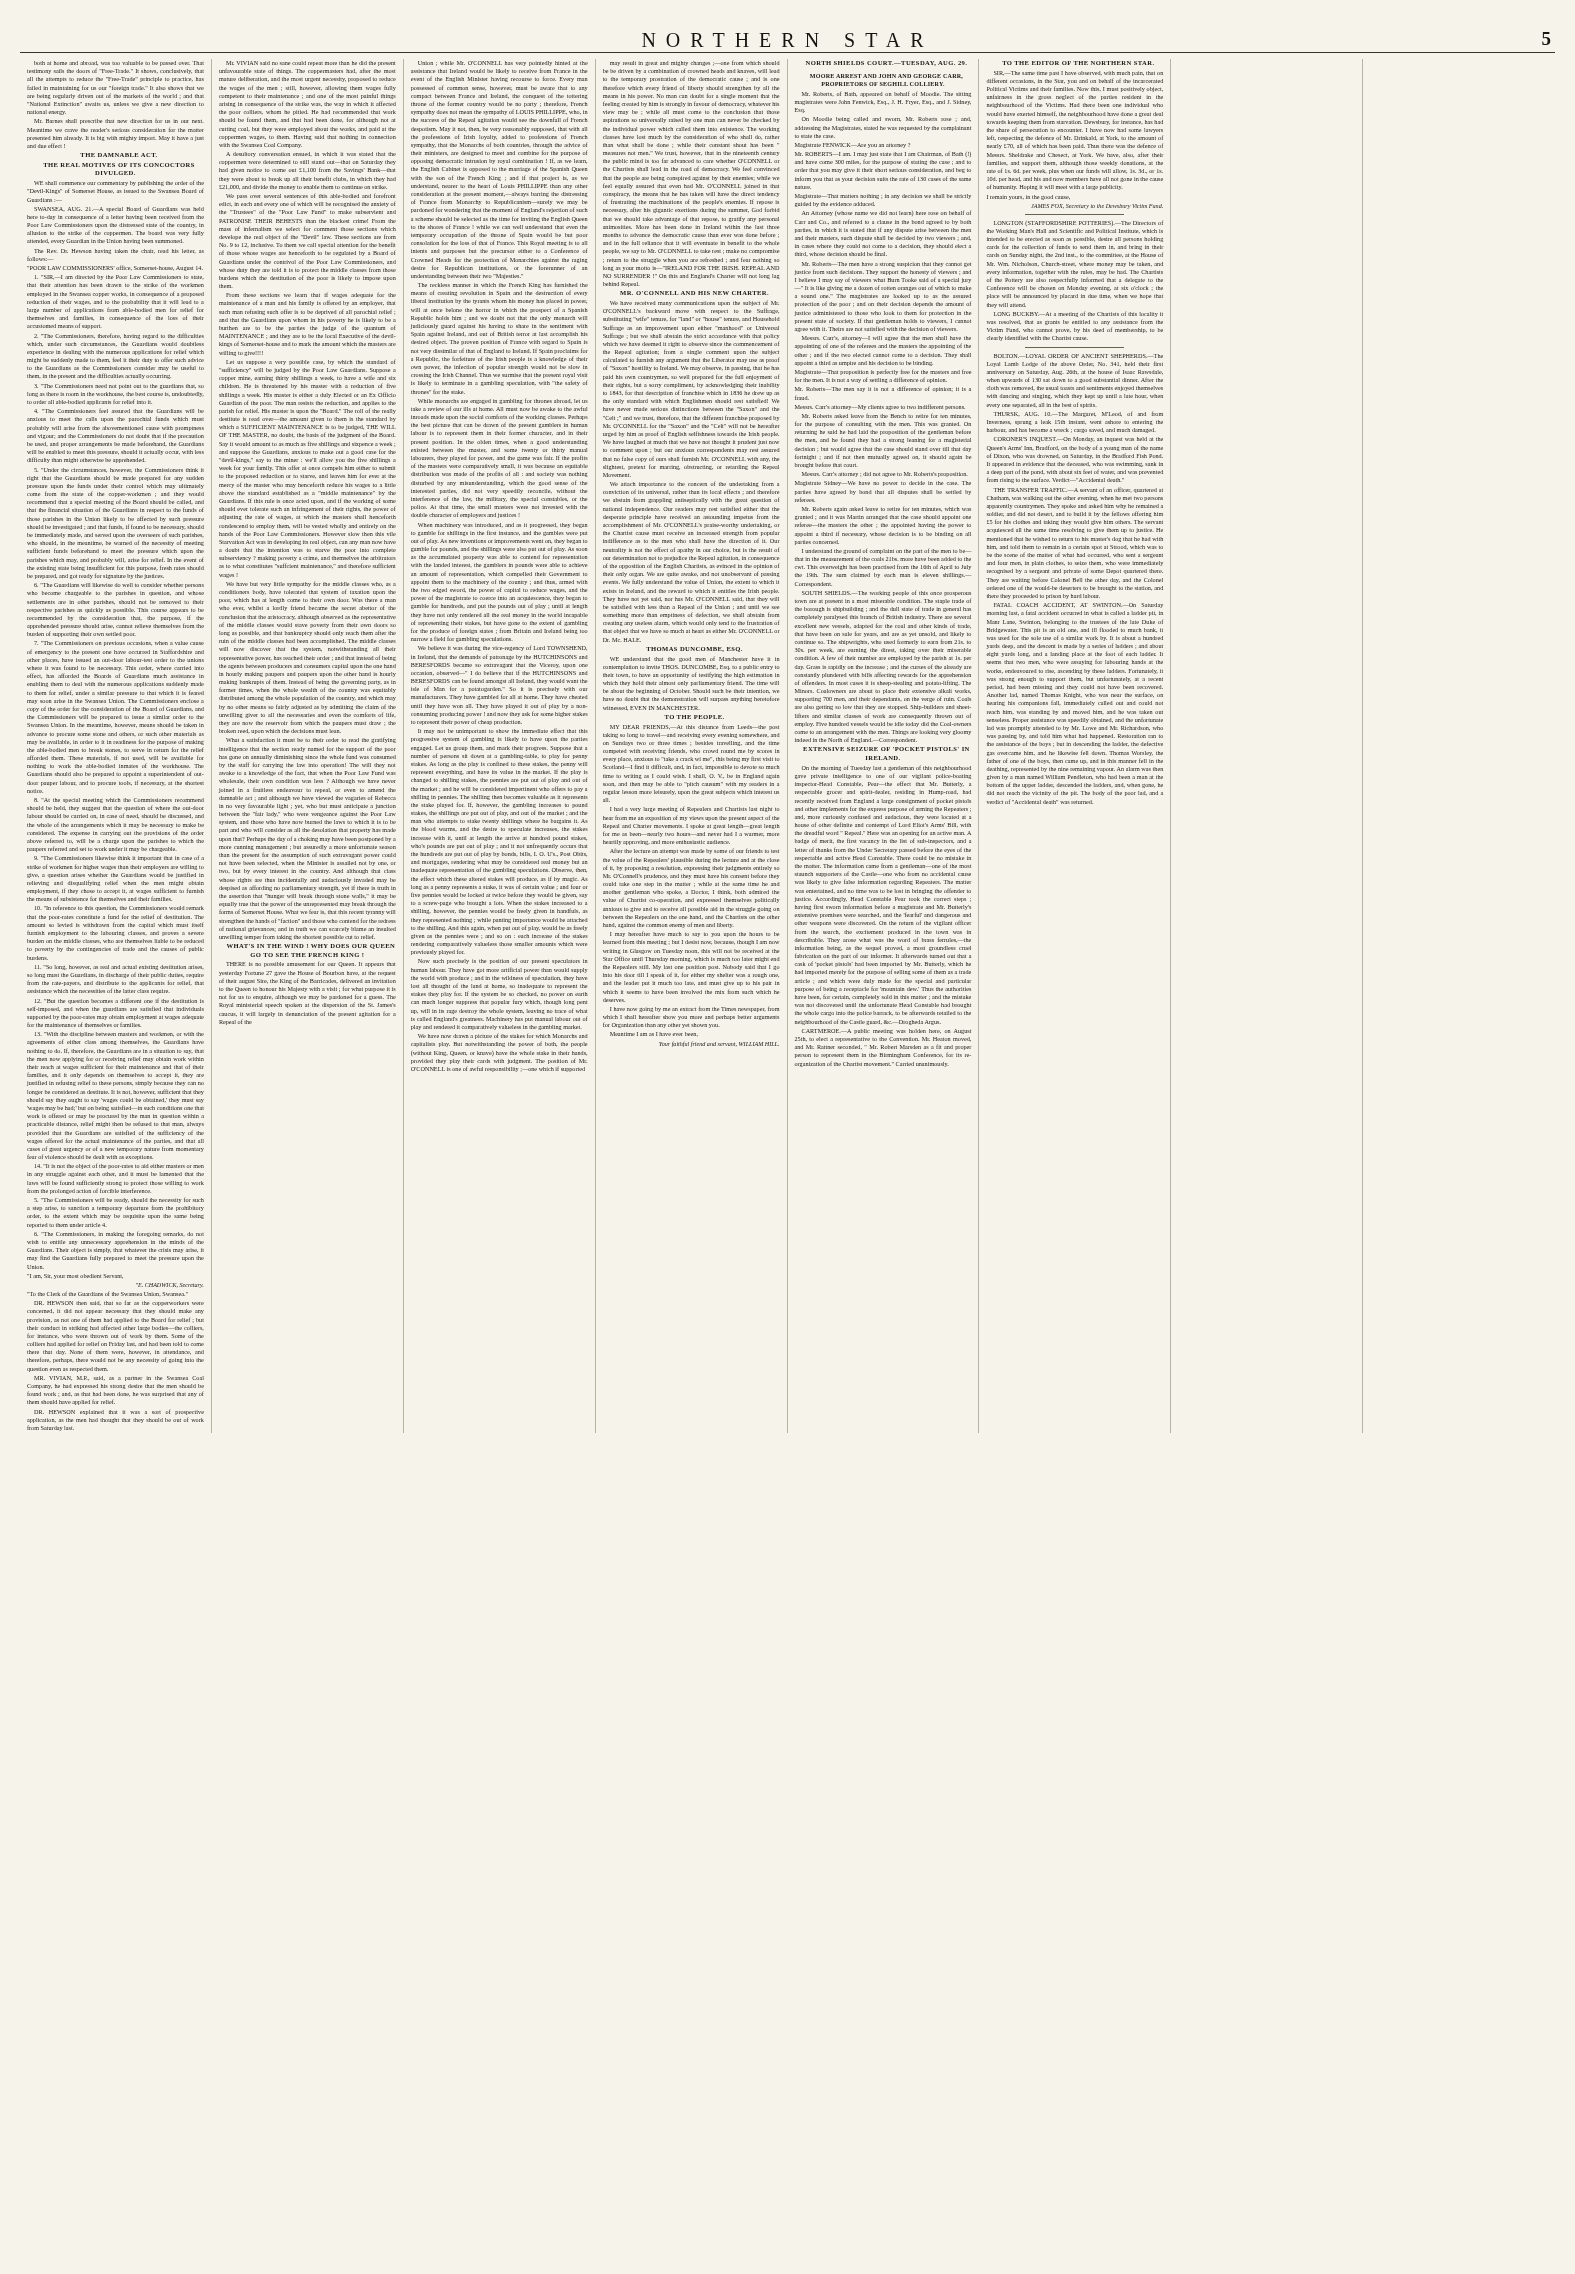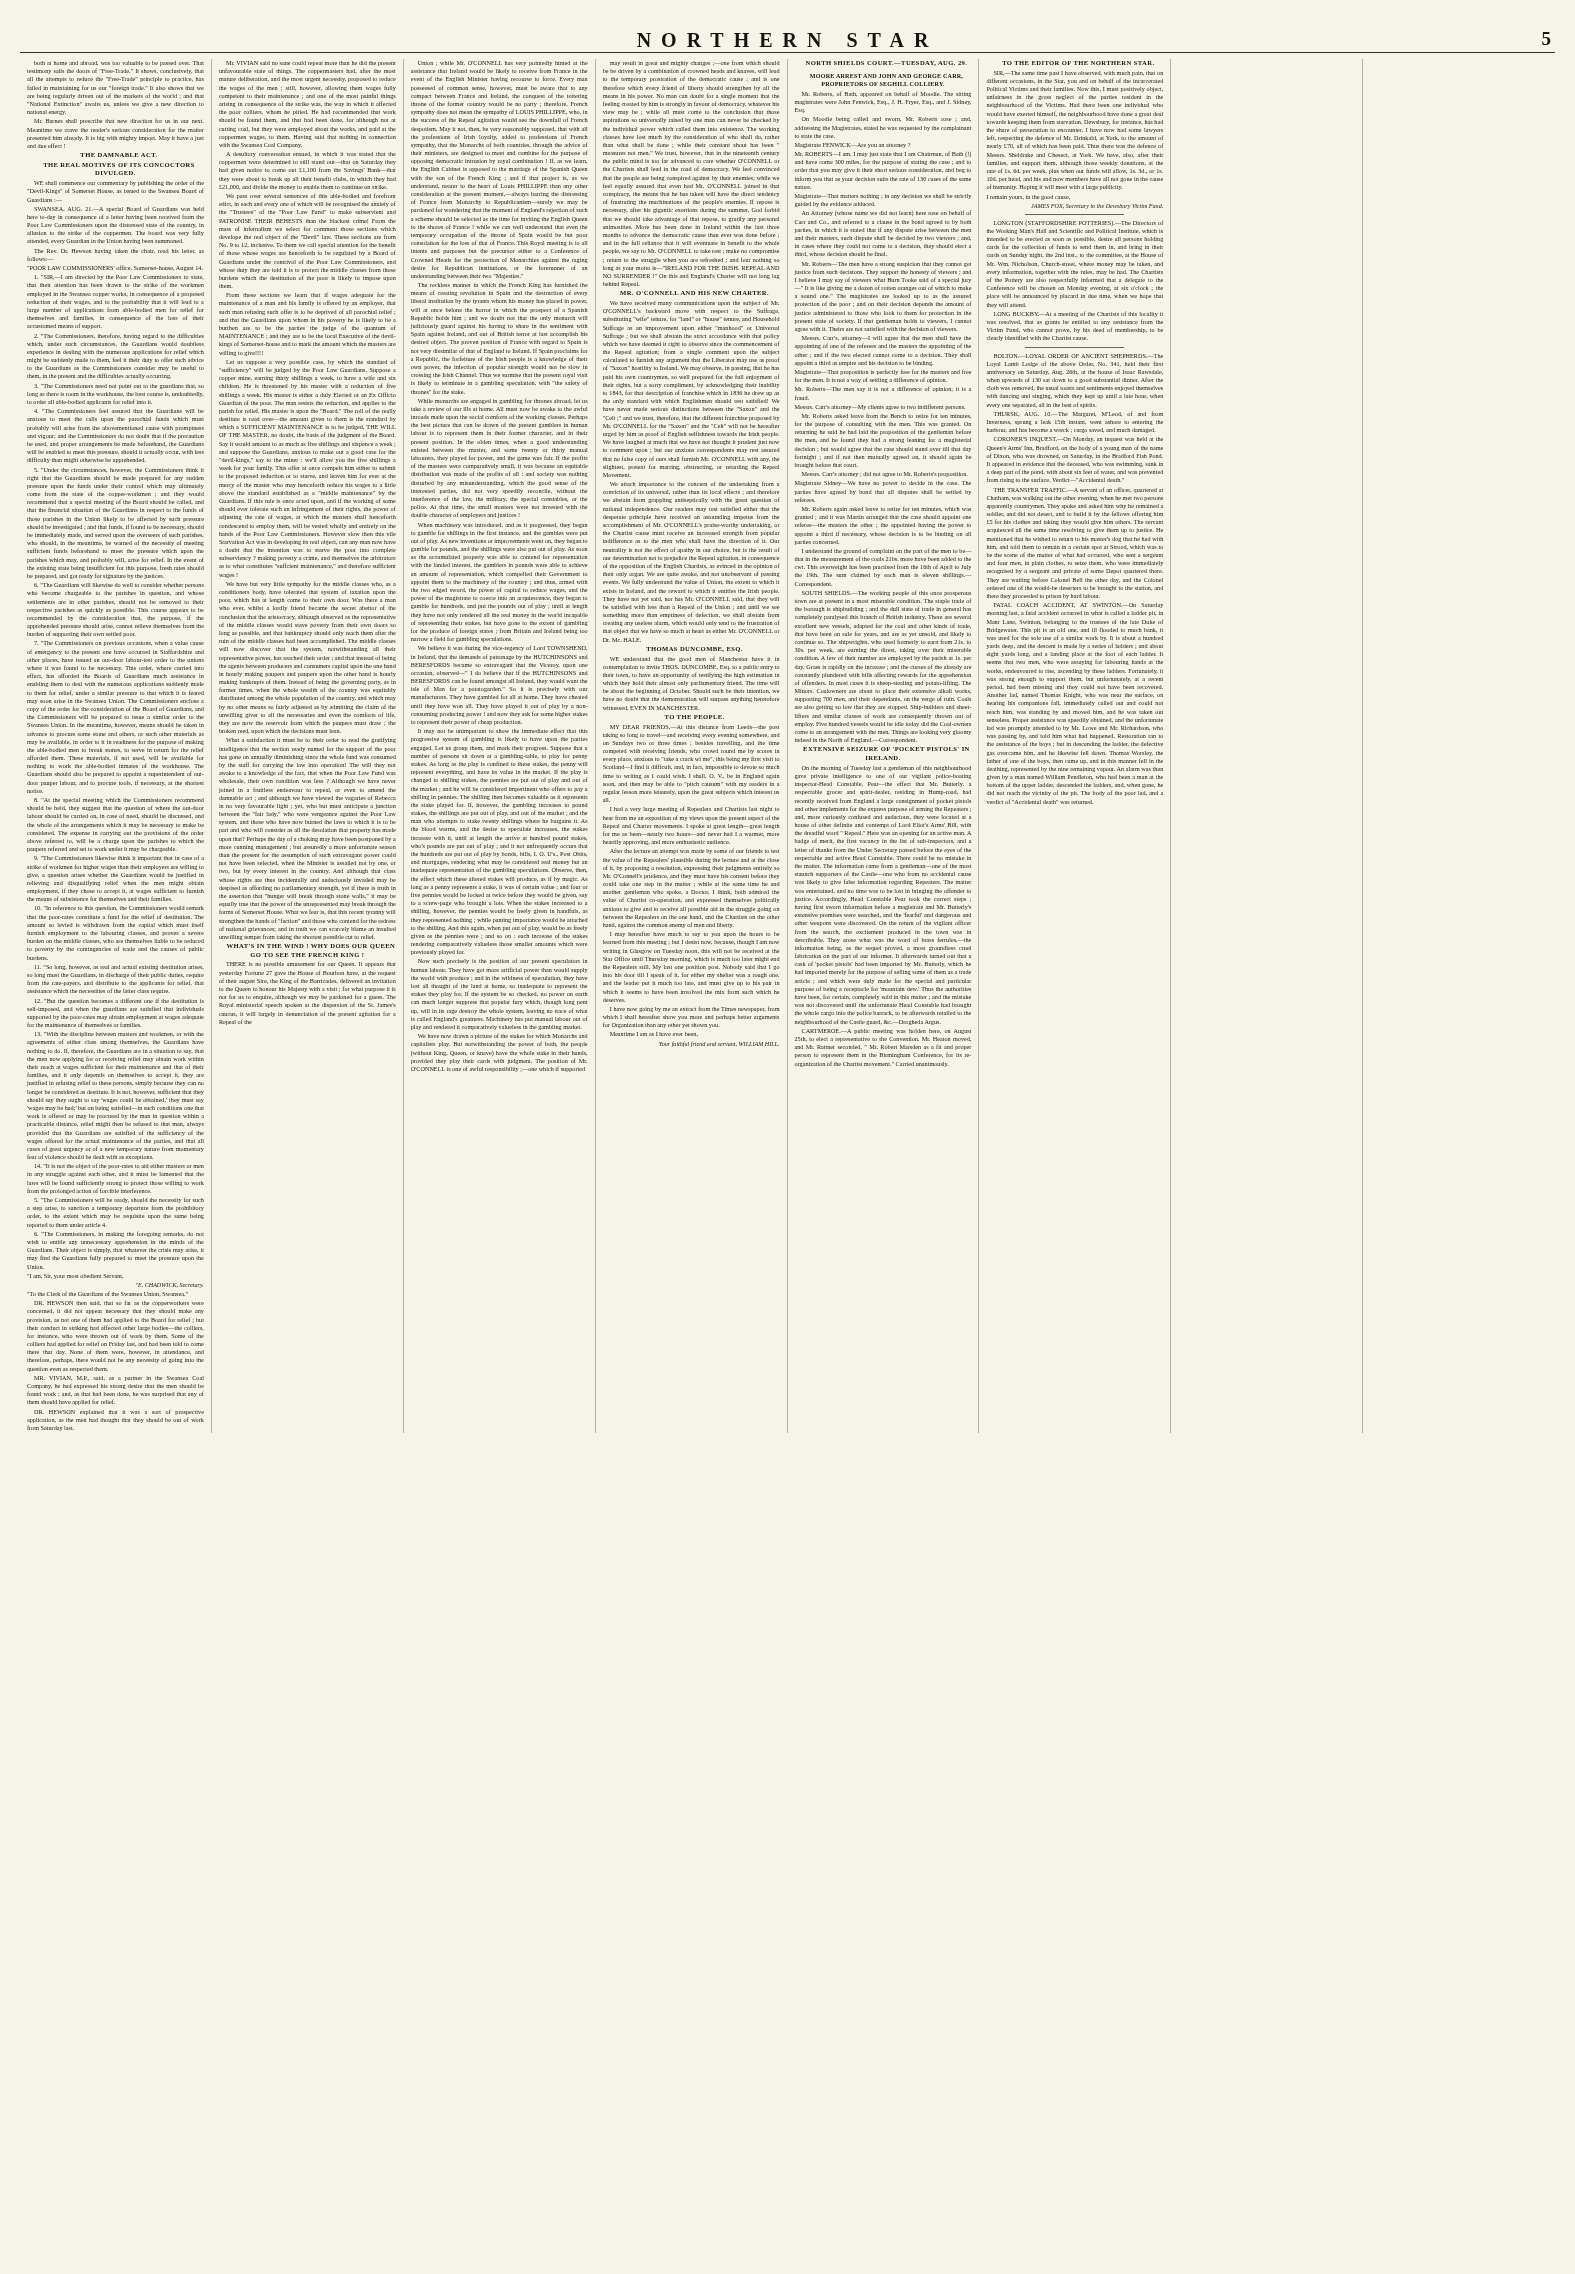--- a/index.html
+++ b/index.html
@@ -22,21 +22,21 @@
     justify-content:center;
     position:relative;
     height:34px;
     border-bottom:1px solid #3a352c;
     margin-bottom:6px;
   }
   .masthead-title{
     font-family:"Liberation Serif", serif;
     font-size:20px;
     letter-spacing:10px;
-    font-weight:700;
+    font-weight:400;
     color:#17140f;
   }
   .masthead-page{
     position:absolute;
     right:4px;
     bottom:2px;
     font-size:19px;
     font-weight:700;
   }
   .columns{

